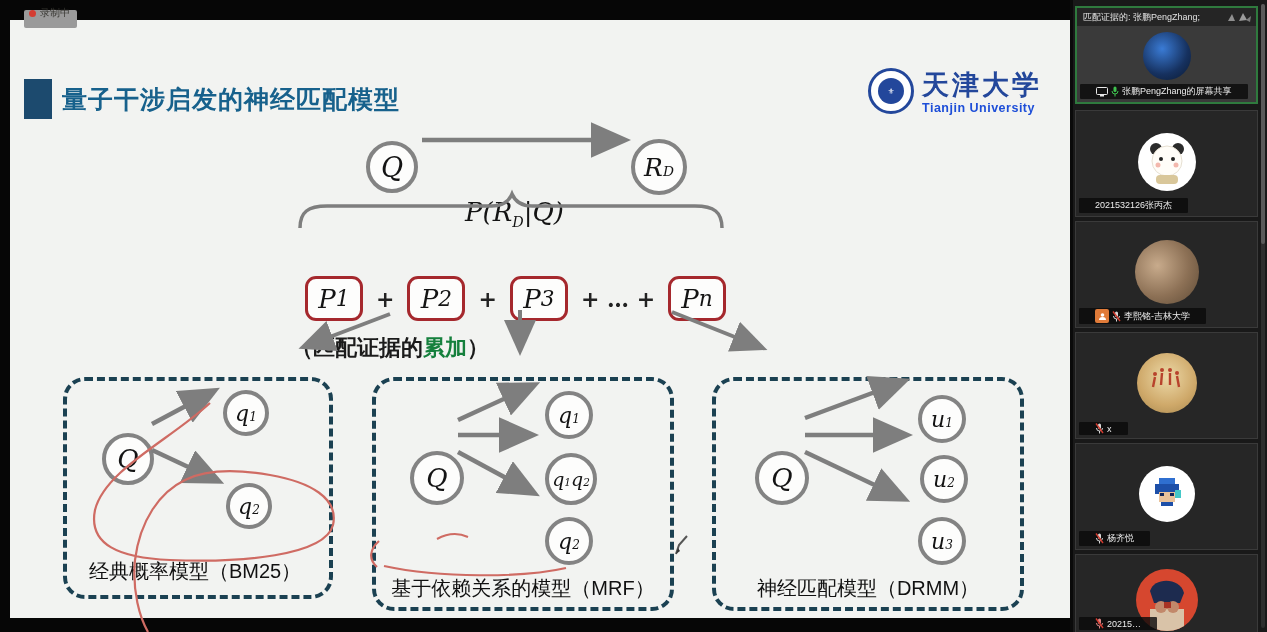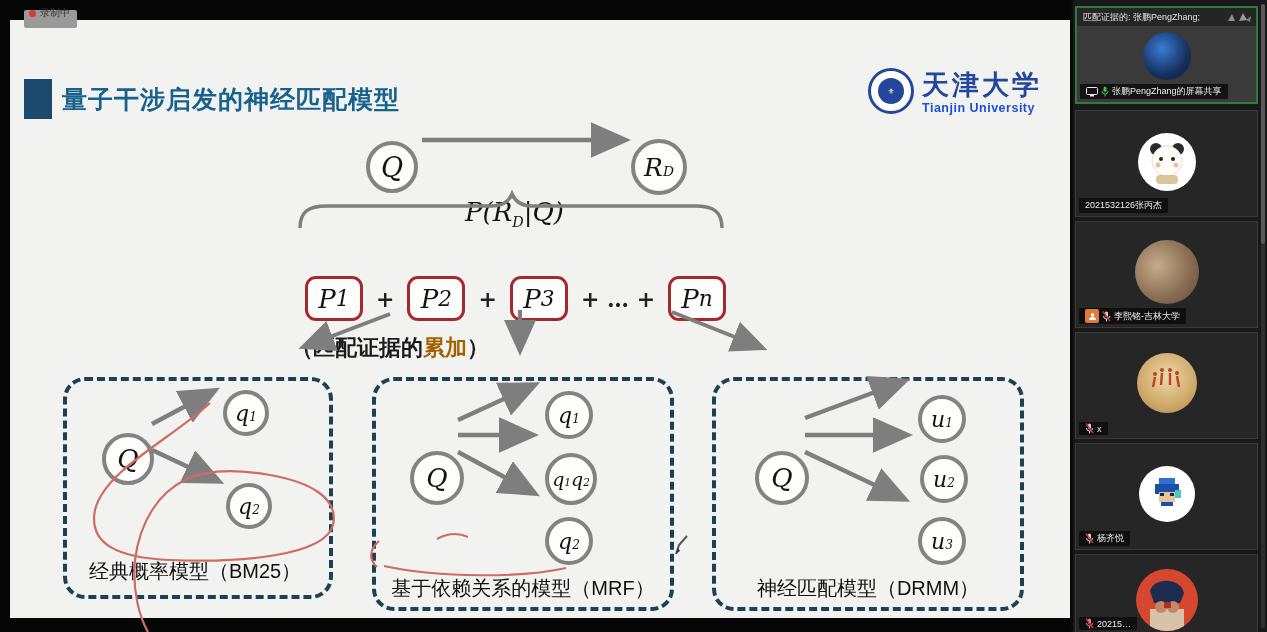--- a/index.html
+++ b/index.html
@@ -40,21 +40,21 @@
 
   .p-row { position:absolute; left:295px; top:231px; width:460px; display:flex;
     align-items:center; gap:13px; }
   .p-box { width:58px; height:45px; border:3px solid #a5282d; border-radius:11px;
     background:#fdfdfc; display:flex; align-items:center; justify-content:center;
     font-family:"DejaVu Serif", serif; font-style:italic; font-size:26px; color:#141414; }
   .p-plus { font-size:22px; color:#222; font-weight:bold; font-family:"DejaVu Serif", serif; }
 
   .caption { position:absolute; left:0; top:288px; width:760px; text-align:center;
     font-size:22px; color:#1b1b1b; font-weight:bold; }
-  .caption .hl { color:#a16207; }
+  .caption .hl { color:#15803d; }
 
   .model-box { position:absolute; border:4px dashed #1b4152; border-radius:22px; }
   .model-label { position:absolute; left:0; right:0; text-align:center; font-size:20px;
     color:#111; white-space:nowrap; }
 
   svg.overlay { position:absolute; left:0; top:0; width:1267px; height:632px; pointer-events:none; z-index:20; }
 
   
   .sidebar { position:absolute; left:1073px; top:0; width:194px; height:632px; background:#191919; }
   .scrollbar { position:absolute; right:2px; top:4px; width:4px; height:624px; background:#2e2e2e; border-radius:2px; }
@@ -63,21 +63,21 @@
   .tile { position:absolute; left:2px; width:183px; background:#262626; border:1px solid #3a3a3a;
     overflow:hidden; }
   .tile.active { background:#3a3a3a; border:2px solid #2f7a3e; }
   .avatar { position:absolute; left:50%; transform:translateX(-50%); border-radius:50%; }
 
   .speaker-bar { position:absolute; left:0; top:0; right:0; height:18px; background:rgba(35,35,35,0.9);
     display:flex; align-items:center; padding:0 4px 0 6px; }
   .speaker-bar span { font-size:9px; color:#e2e2e2; flex:1; white-space:nowrap; overflow:hidden; }
 
   .name-tag { position:absolute; left:3px; bottom:3px; background:rgba(10,10,10,0.8);
-    padding:1px 6px; display:flex; align-items:center; gap:3px; border-radius:1px;justify-content:space-between; }
+    padding:1px 16px; display:flex; align-items:center; gap:3px; border-radius:1px;justify-content:space-between; }
   .name-tag span { font-size:9px; color:#ededed; white-space:nowrap; }
 
   .badge-person { width:14px; height:14px; background:#e07b39; border-radius:2px;
     display:flex; align-items:center; justify-content:center; }
 </style>
 </head>
 <body>
 
 <div class="stage">
 

